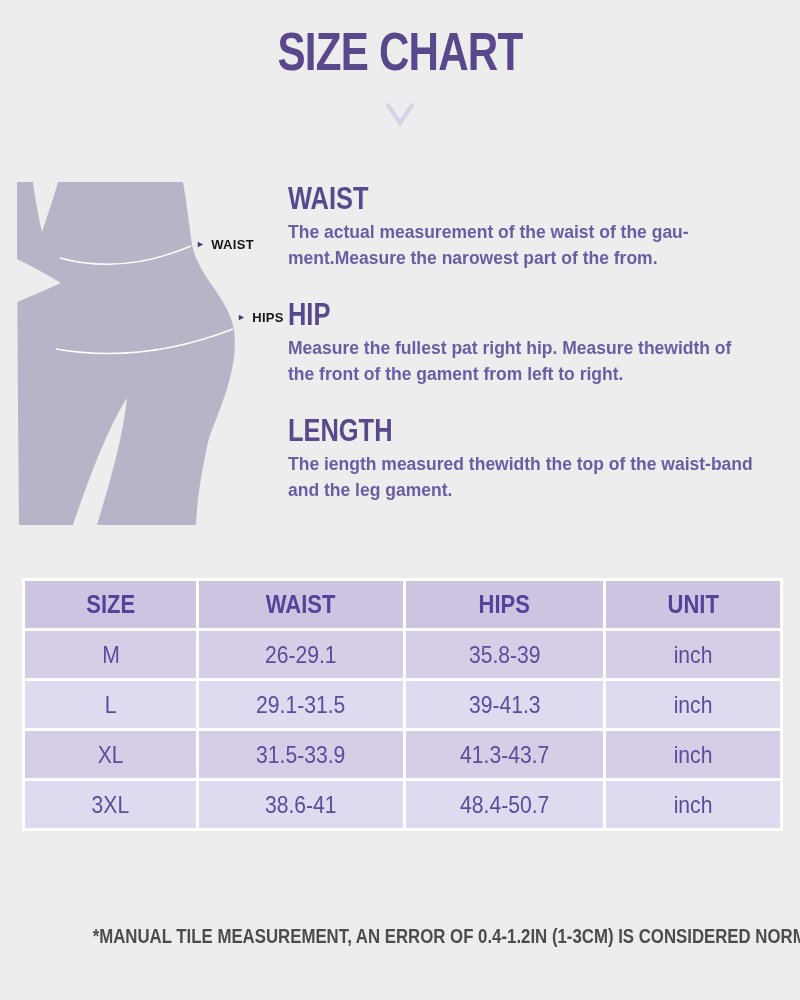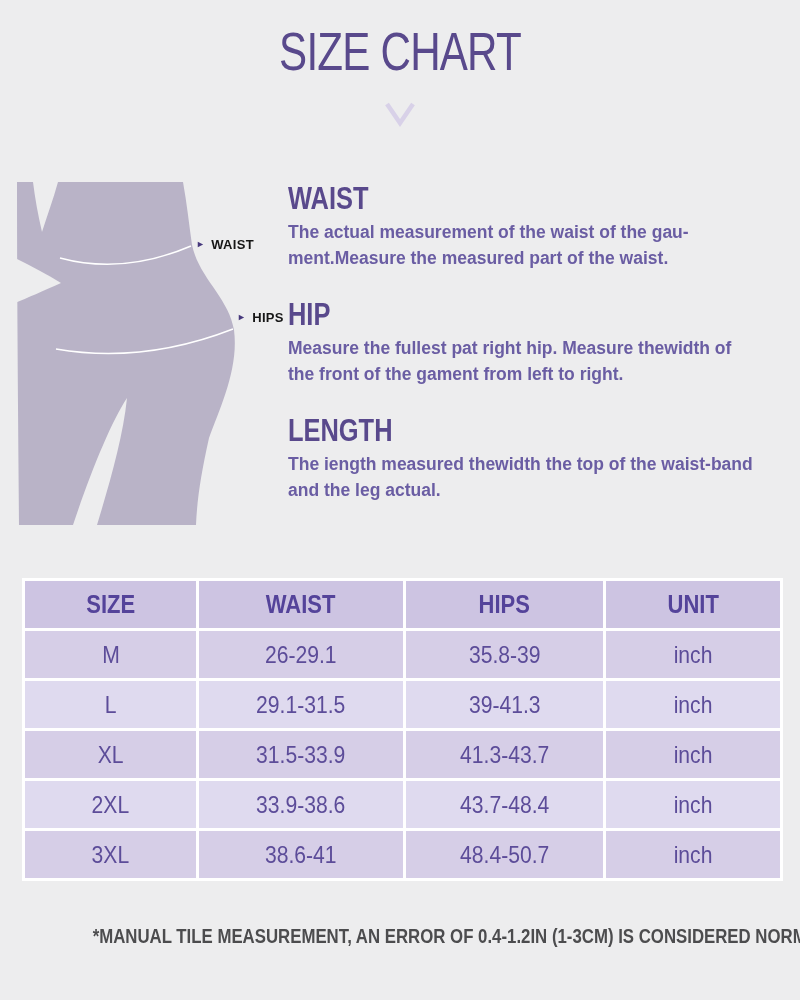--- a/index.html
+++ b/index.html
@@ -17,21 +17,21 @@
     --label-text:#161616;
     --label-arrow:#46387C;
   }
   *{margin:0;padding:0;box-sizing:border-box;}
   html,body{background:var(--page-bg);}
   body{font-family:"Liberation Sans",sans-serif;}
   .page{position:relative;width:800px;height:1000px;background:var(--page-bg);overflow:hidden;margin:0 auto;}
 
   
   .title{position:absolute;top:24px;left:0;width:100%;text-align:center;
-         font-size:54px;font-weight:400;color:var(--accent-purple);line-height:1;}
+         font-size:54px;font-weight:700;color:var(--accent-purple);line-height:1;}
   .title .inner{display:inline-block;transform:scaleX(.78);letter-spacing:-1px;white-space:nowrap;}
 
   
   .chevron{position:absolute;left:384px;top:101px;}
 
   
   .figure-svg{position:absolute;left:15px;top:182px;}
   .fig-label{position:absolute;display:flex;align-items:center;gap:6px;
              font-size:13px;font-weight:700;color:var(--label-text);letter-spacing:.3px;}
   .fig-label .arr{font-size:9px;color:var(--label-arrow);line-height:1;}
@@ -102,39 +102,39 @@
     <span>HIPS</span>
   </div>
 
   <div class="info">
     <div class="section">
       <h2>
         <span class="inner">WAIST</span>
       </h2>
       <div class="body">
         <div>The actual measurement of the waist of the gau-</div>
-        <div>ment.Measure the measured part of the waist.</div>
+        <div>ment.Measure the narowest part of the from.</div>
       </div>
     </div>
     <div class="section">
       <h2>
         <span class="inner">HIP</span>
       </h2>
       <div class="body">
         <div>Measure the fullest pat right hip. Measure thewidth of</div>
         <div>the front of the gament from left to right.</div>
       </div>
     </div>
     <div class="section">
       <h2>
         <span class="inner">LENGTH</span>
       </h2>
       <div class="body">
         <div>The iength measured thewidth the top of the waist-band</div>
-        <div>and the leg actual.</div>
+        <div>and the leg gament.</div>
       </div>
     </div>
   </div>
 
   <table class="size-table">
     <colgroup>
       <col style="width:174px">
         <col style="width:207px">
         <col style="width:200px">
         <col style="width:177px">
@@ -160,26 +160,20 @@
         <td><span class="cx">39-41.3</span></td>
         <td><span class="cx">inch</span></td>
       </tr>
       <tr>
         <td><span class="cx">XL</span></td>
         <td><span class="cx">31.5-33.9</span></td>
         <td><span class="cx">41.3-43.7</span></td>
         <td><span class="cx">inch</span></td>
       </tr>
       <tr>
-        <td><span class="cx">2XL</span></td>
-        <td><span class="cx">33.9-38.6</span></td>
-        <td><span class="cx">43.7-48.4</span></td>
-        <td><span class="cx">inch</span></td>
-      </tr>
-      <tr>
         <td><span class="cx">3XL</span></td>
         <td><span class="cx">38.6-41</span></td>
         <td><span class="cx">48.4-50.7</span></td>
         <td><span class="cx">inch</span></td>
       </tr>
     </tbody>
   </table>
 
   <div class="footnote">
     <span class="inner">*MANUAL TILE MEASUREMENT, AN ERROR OF 0.4-1.2IN (1-3CM) IS CONSIDERED NORMAL.</span>

